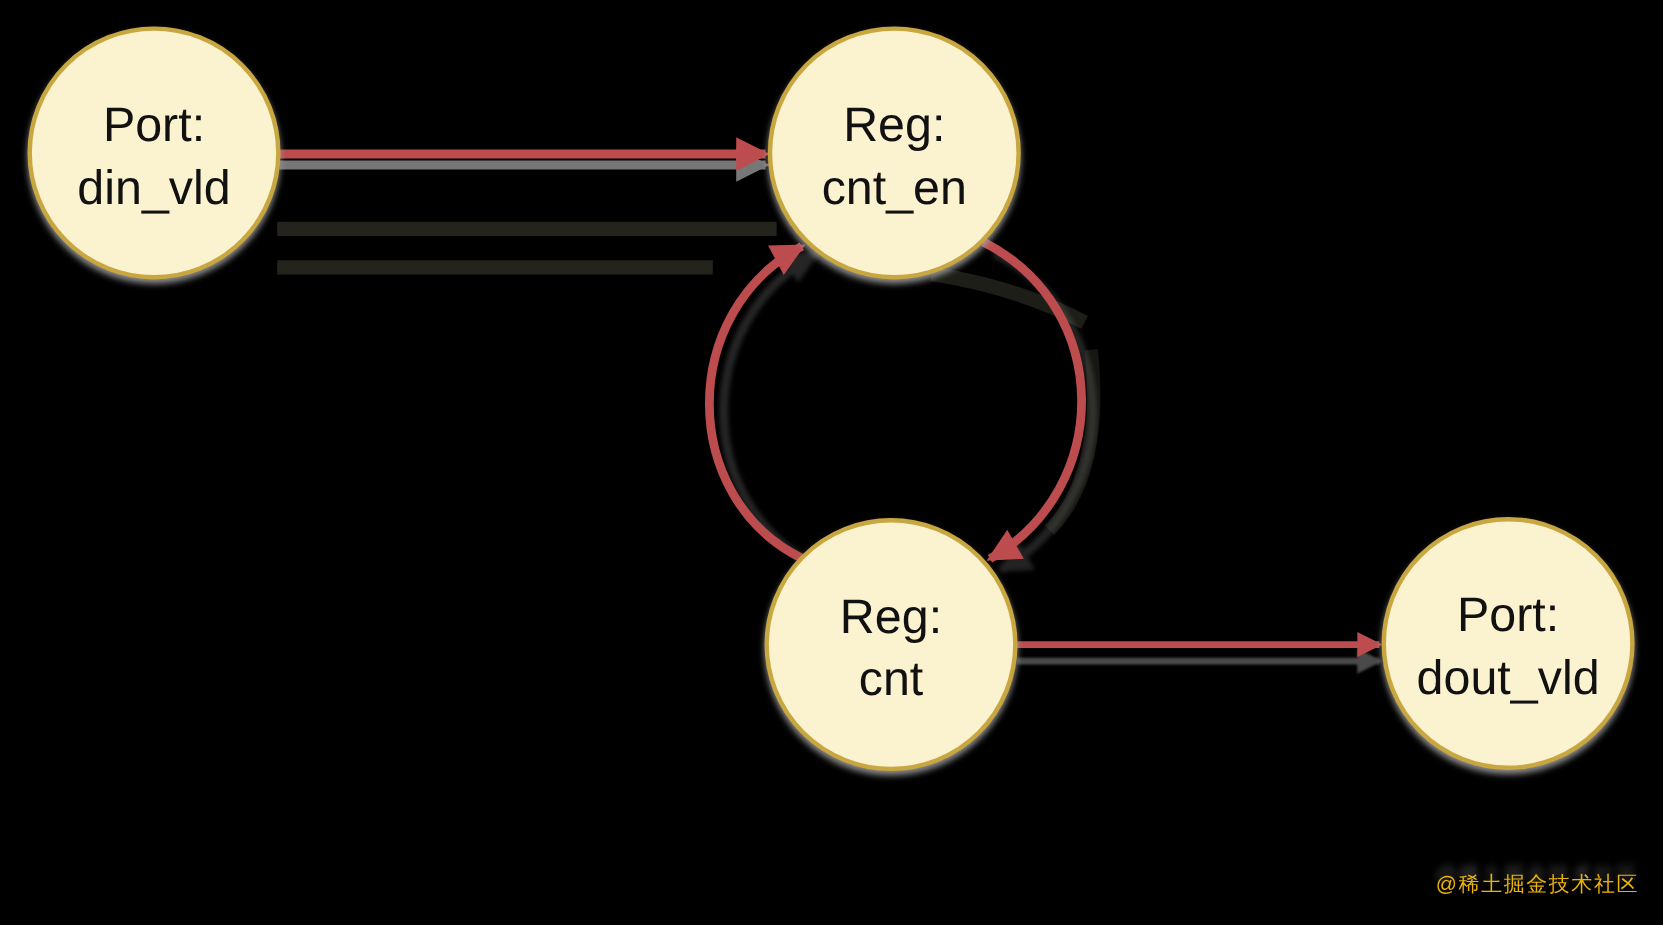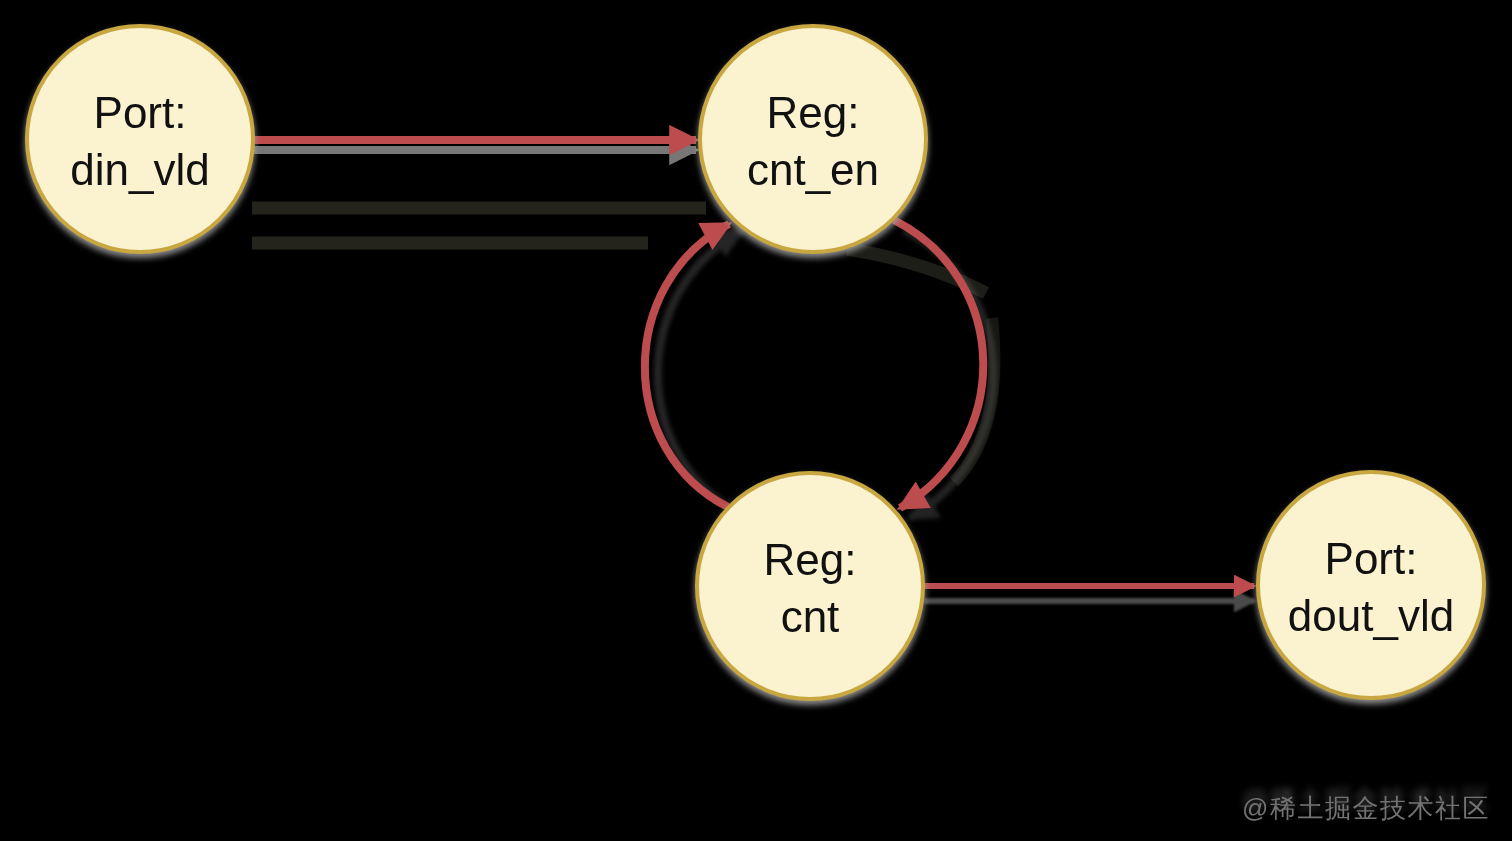--- a/index.html
+++ b/index.html
@@ -32,23 +32,23 @@
   .edge-curve-left {
     filter: drop-shadow(13px 7px 2px rgba(115,115,115,0.32));
   }
   .edge-curve-right {
     filter: drop-shadow(10px 10px 2px rgba(115,115,115,0.30));
   }
   .watermark {
     position: absolute;
     top: 791px;
     right: 22px;
-    font-size: 26px;
+    font-size: 19px;
     letter-spacing: 1.5px;
-    color: #737373;
+    color: #eab308;
     text-shadow: 0 -9px 7px rgba(255,255,255,0.28);
     white-space: nowrap;
   }
 </style>
 </head>
 <body>
 
 <div class="stage">
   <svg width="1512" height="841" viewBox="0 0 1512 841">
 

